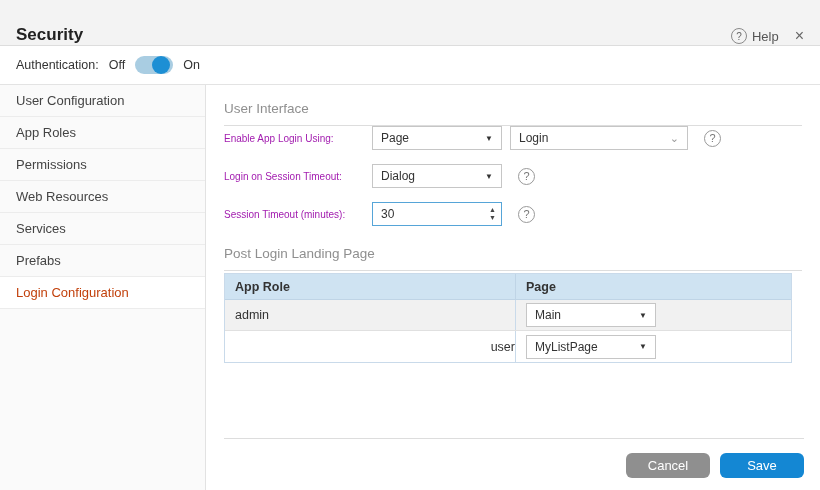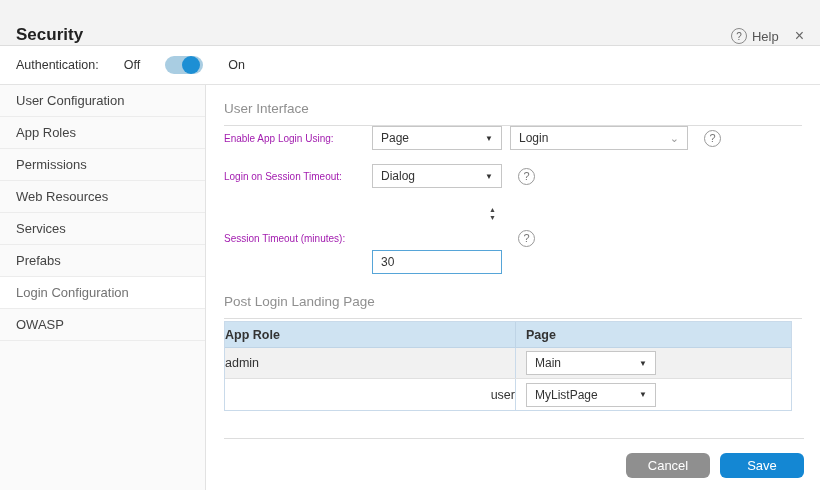--- a/index.html
+++ b/index.html
@@ -30,21 +30,21 @@
     border: 1px solid #8a8a8a; border-radius: 50%;
     display: inline-flex; align-items: center; justify-content: center;
     font-size: 10px; color: #666;
   }
   .close-x { font-size: 16px; color: #666; cursor: pointer; }
 
   
   .auth-bar {
     height: 39px;
     display: flex; align-items: center;
-    gap: 25px;
+    gap: 10px;
     padding: 0 16px;
     border-bottom: 1px solid #e3e3e3;
     font-size: 12.5px;
   }
   .toggle {
     width: 38px; height: 18px;
     background: #a9cde2;
     border-radius: 10px;
     position: relative;
     cursor: pointer;
@@ -64,21 +64,21 @@
     border-right: 1px solid #e2e2e2;
   }
   .side-item {
     padding: 8px 16px;
     border-bottom: 1px solid #ececec;
     color: #444;
     font-size: 13px;
     cursor: pointer;
     background: #fafafa;
   }
-  .side-item.selected { background: #fff; color: #737373; }
+  .side-item.selected { background: #fff; color: #c2410c; }
 
   .main {
     flex: 1;
     padding: 10px 18px;
     position: relative;
     background: #fff;
   }
   .section-title {
     color: #8f8f8f;
     font-size: 13.5px;
@@ -112,21 +112,20 @@
   }
   .num-wrap { position: relative; width: 130px; }
   .num-input {
     width: 130px; height: 24px;
     border: 1px solid #56a5d8;
     padding: 0 20px 0 8px;
     font-size: 12px;
     font-family: "Liberation Sans", sans-serif;
     color: #333;
     outline: none;
-    margin-top: 48px;
   }
   .stepper {
     position: absolute; right: 6px; top: 4px;
     display: flex; flex-direction: column;
     font-size: 7px; line-height: 8px; color: #444;
     cursor: pointer;
   }
 
   
   .landing-table {
@@ -139,21 +138,21 @@
     display: flex;
     background: #cfe3f2;
     border-bottom: 1px solid #bfd4e6;
     height: 26px; align-items: center;
     font-weight: bold; color: #333;
   }
   .t-row { display: flex; align-items: center; height: 31px; border-bottom: 1px solid #e0e0e0; }
   .t-row:last-child { border-bottom: none; }
   .t-row.odd { background: #f1f1f1; }
   .t-row.even { background: #fff; text-align: right; }
-  .col-role { width: 290px; }
+  .col-role { width: 290px; padding-left: 10px; }
   .col-page { flex: 1; padding-left: 10px; border-left: 1px solid #c9daea; height: 100%; display: flex; align-items: center; }
   .t-head .col-page { border-left: 1px solid #bfd4e6; }
 
   
   .footer {
     position: absolute;
     left: 18px; right: 16px; bottom: 12px;
     border-top: 1px solid #ddd;
     padding-top: 14px;
     display: flex; justify-content: flex-end; gap: 10px;
@@ -194,21 +193,20 @@
 <div class="body-wrap">
 
   <div class="sidebar">
     <div class="side-item">User Configuration</div>
     <div class="side-item">App Roles</div>
     <div class="side-item">Permissions</div>
     <div class="side-item">Web Resources</div>
     <div class="side-item">Services</div>
     <div class="side-item">Prefabs</div>
     <div class="side-item selected">Login Configuration</div>
-    <div class="side-item">OWASP</div>
   </div>
 
   <div class="main">
 
     <div class="section-title">User Interface</div>
 
     <div class="form-row">
       <span class="form-label">Enable App Login Using:</span>
       <div class="select sel-130">
         <span>Page</span>

